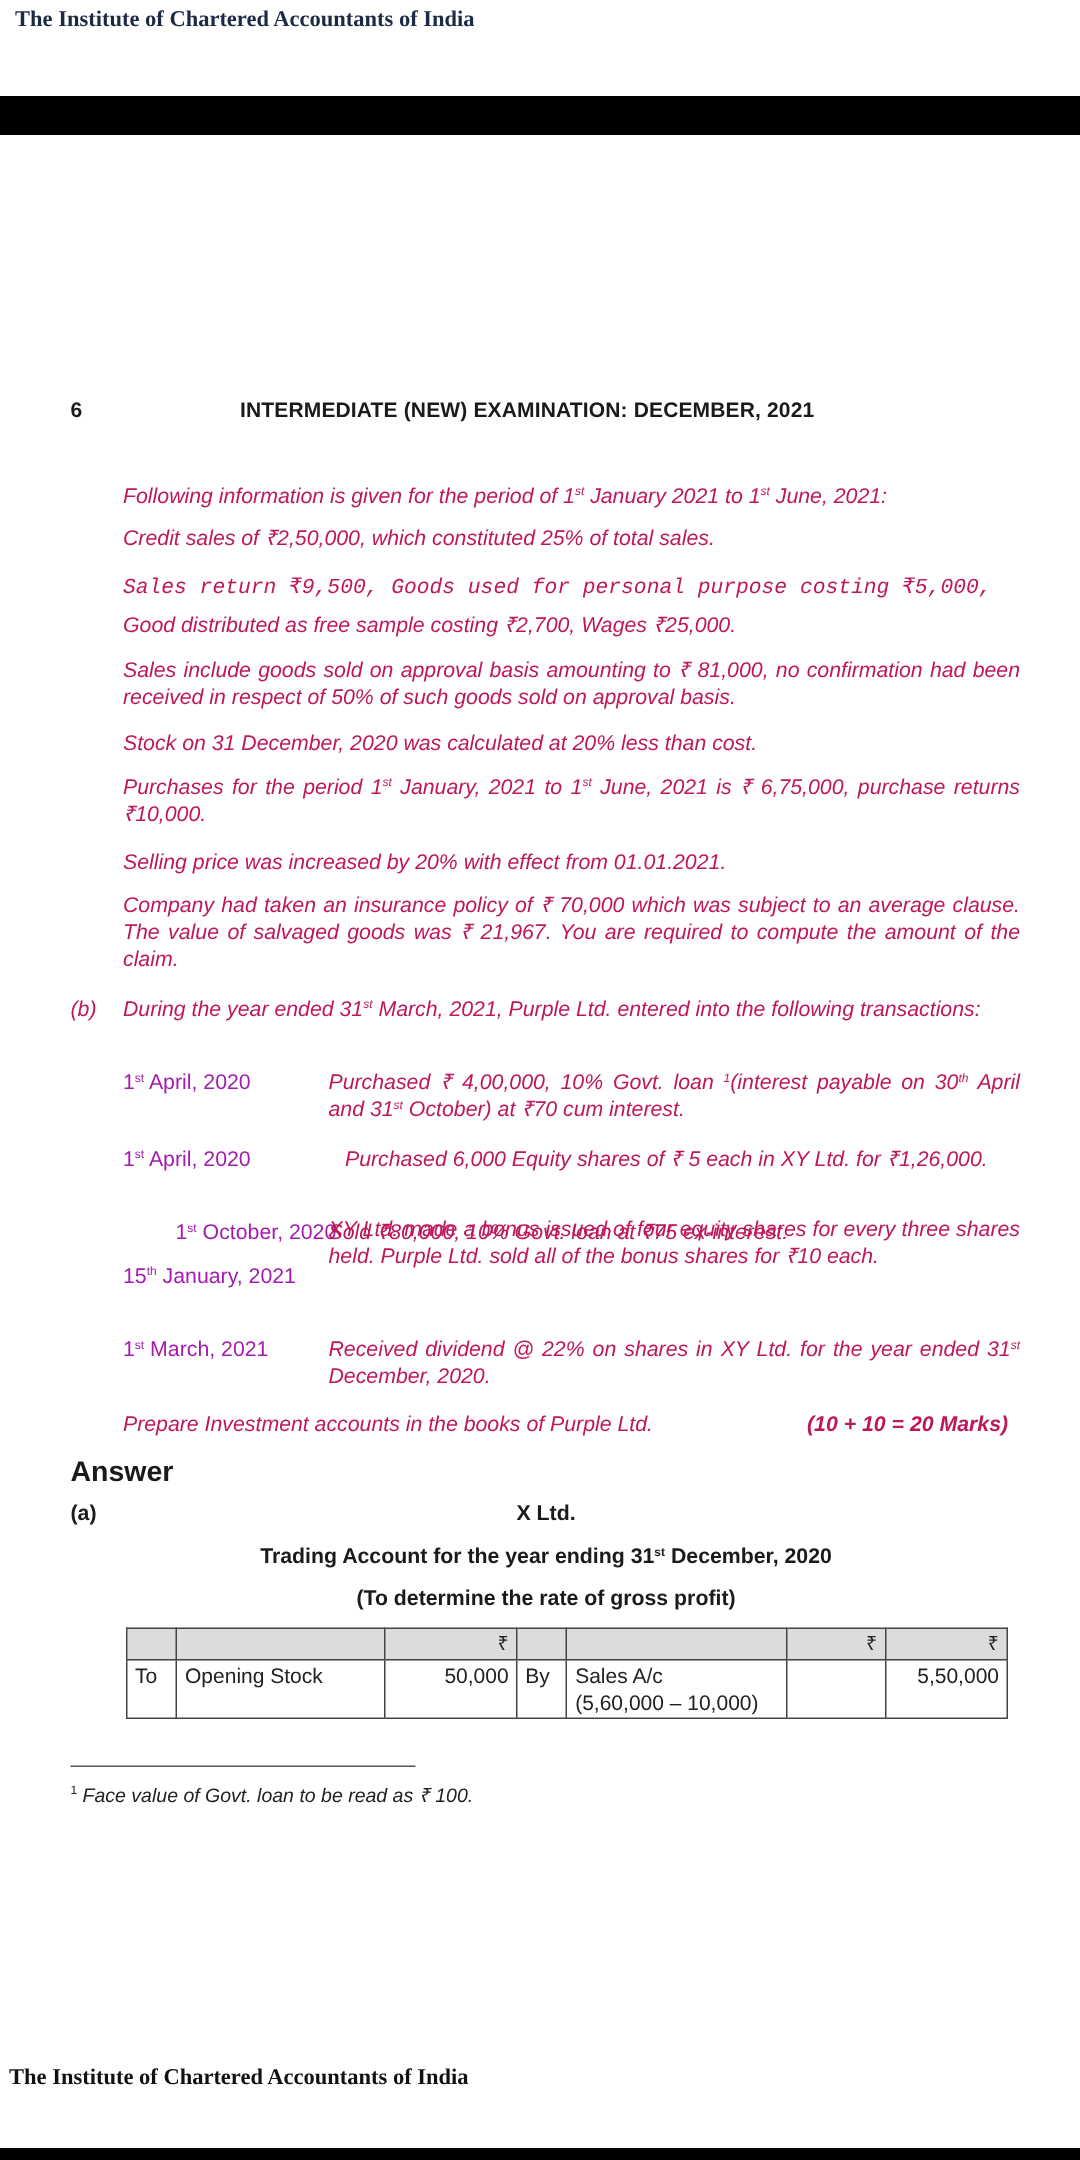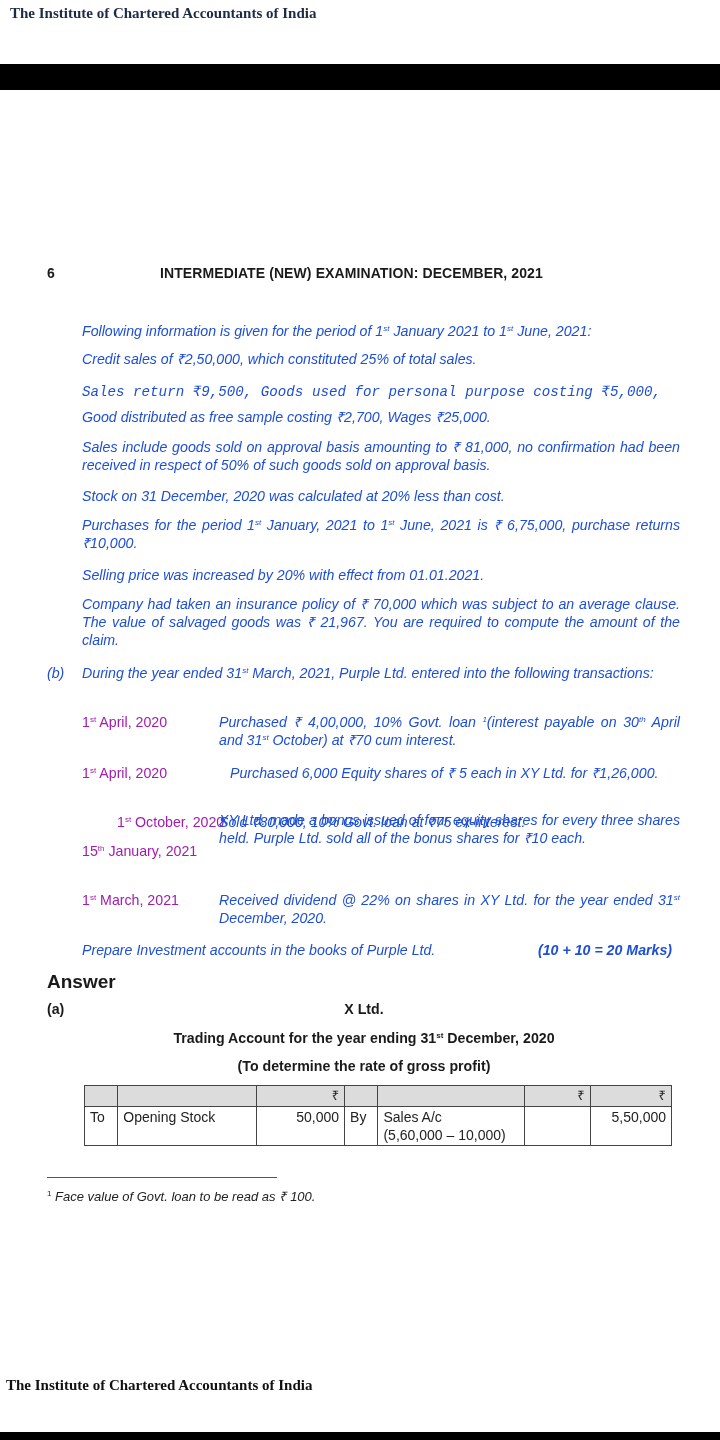--- a/index.html
+++ b/index.html
@@ -5,21 +5,21 @@
   html, body { margin:0; padding:0; }
   body { width:720px; height:1440px; background:#ffffff; position:relative; overflow:hidden; color:#1a1a1a; }
   .serif-bold { font-family:"Liberation Serif", serif; font-weight:bold; }
   .sans { font-family:"Liberation Sans", sans-serif; }
   .abs { position:absolute; }
   .hdr-org { left:0; top:5px; font-size:15px; color:#1c2a44; white-space:nowrap; }
   .hdr-org .bullet { display:inline-block; width:6px; height:14px; vertical-align:-2px; margin-right:4px; }
   .black-bar { left:0; width:720px; background:#000; }
   .page-num { left:47px; top:265px; font-size:14px; font-weight:bold; }
   .exam-title { left:160px; top:265px; font-size:14px; font-weight:bold; letter-spacing:0.1px;text-align:right; }
-  .para { font-style:italic; font-size:14.2px; line-height:18px; color:#1d4ed8; }
+  .para { font-style:italic; font-size:14.2px; line-height:18px; color:#be185d; }
   .justify { text-align:justify; text-align-last:left; }
   sup { font-size:8px; vertical-align:5px; line-height:0; }
   .lbl-b { left:47px; top:664px; }
   .tx-date { font-size:14.2px; line-height:18px; color:#a21caf; white-space:nowrap; }
   .bold { font-weight:bold; }
   table.acct { border-collapse:collapse; font-family:"Liberation Sans", sans-serif; font-size:14px; color:#222; }
   table.acct td { border:1px solid #444; padding:1px 5px; vertical-align:top; line-height:18px; }
   table.acct tr.head td { background:#dcdcdc; height:18px; text-align:right; font-size:13px; }
   .r { text-align:right; }
   .fn-rule { left:47px; top:1177px; width:230px; height:1px; background:#555; }

